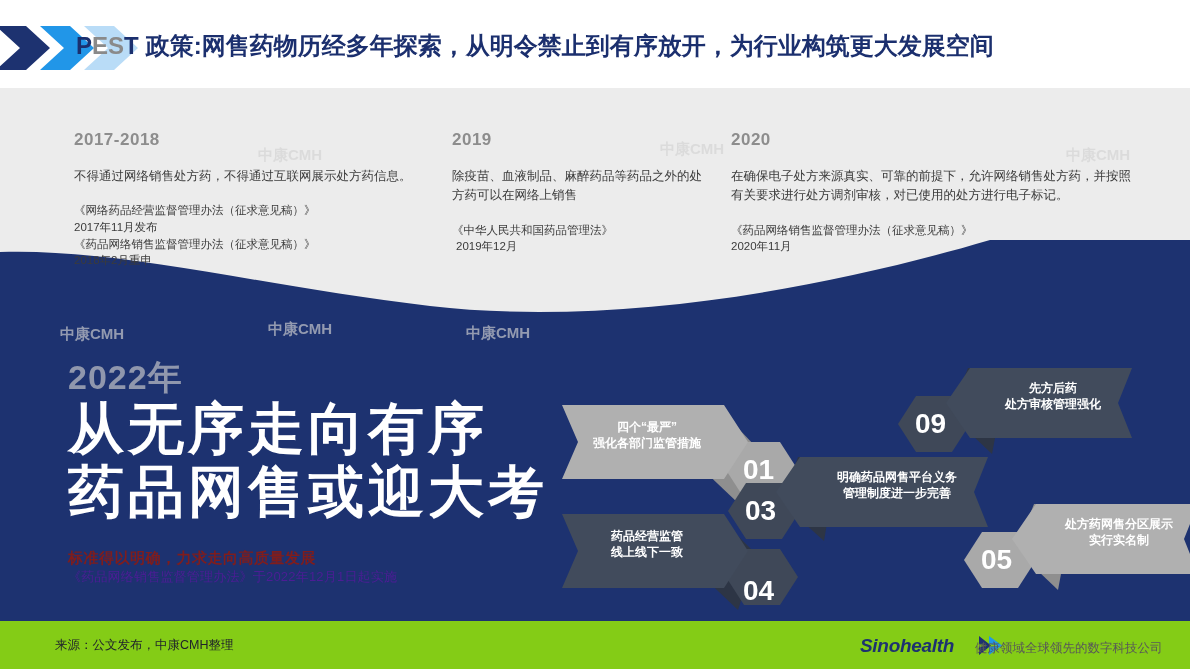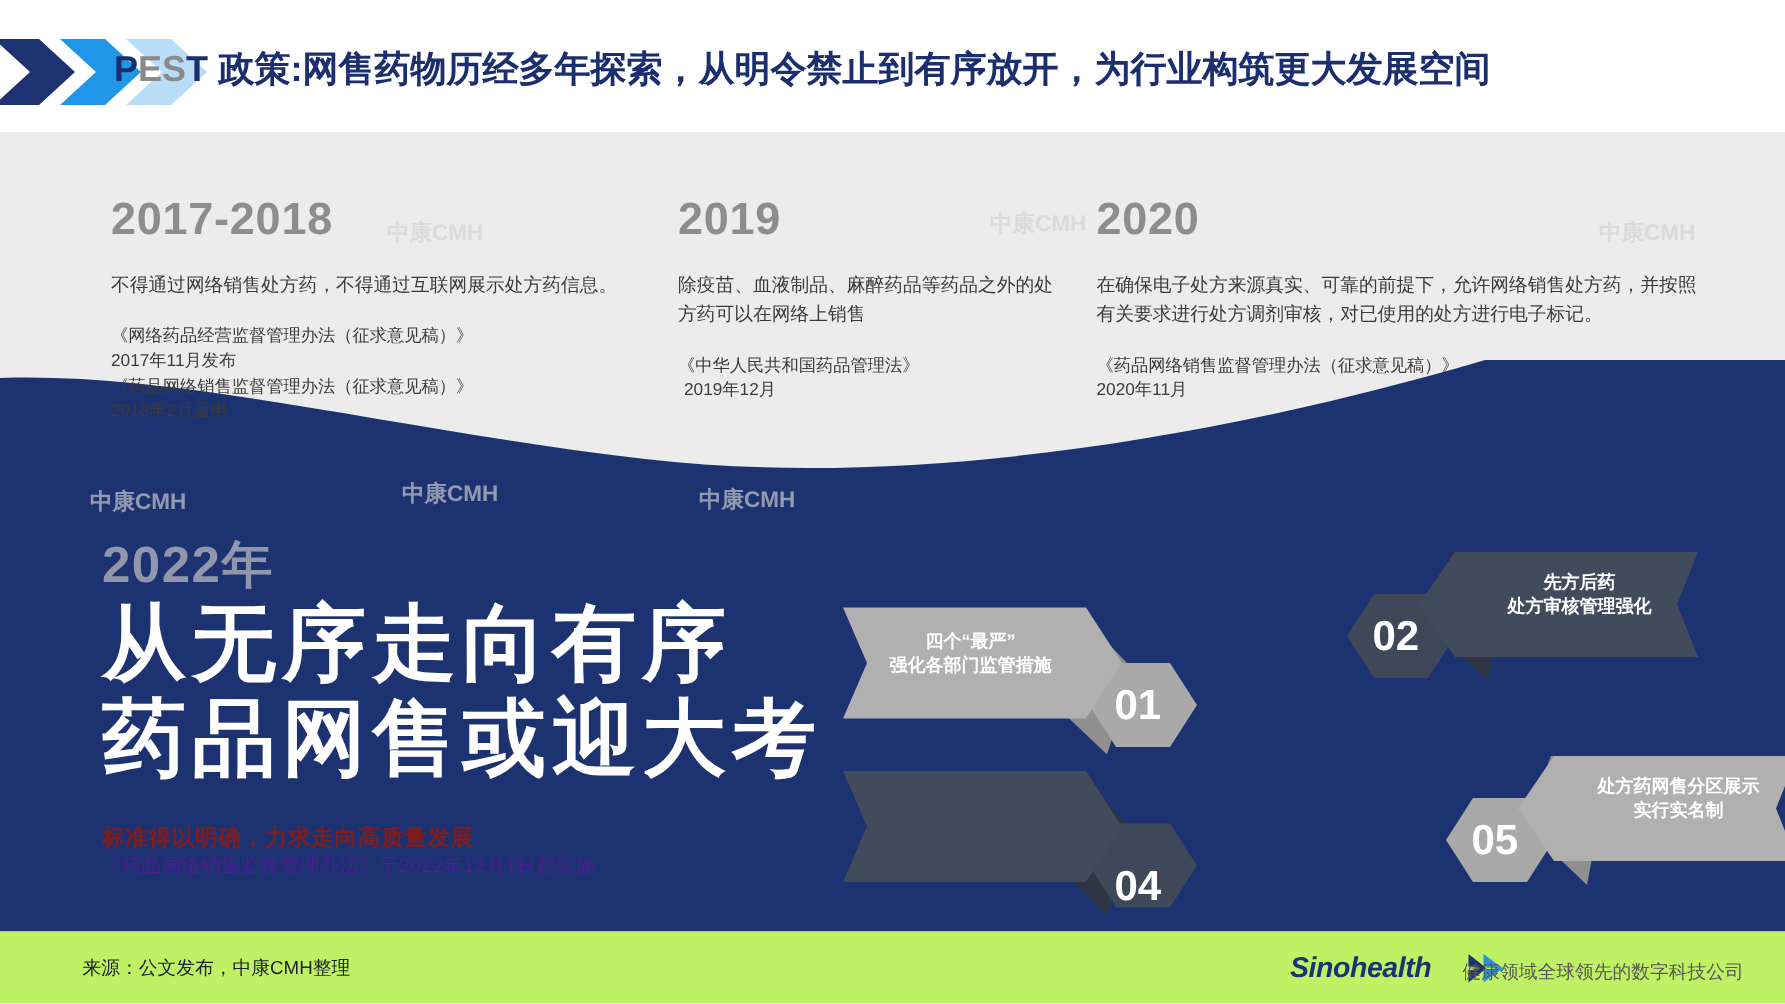--- a/index.html
+++ b/index.html
@@ -73,21 +73,21 @@
   .wm.dark{color:rgba(210,210,210,0.65);}
   .wm.onnavy{color:rgba(255,255,255,0.045);}
 
   
   .cols{position:absolute;left:0;top:130px;width:1190px;height:170px;z-index:4;}
   .col{position:absolute;top:0;}
   .col-0{left:74px;width:380px;}
   .col-1{left:452px;width:262px;}
   .col-2{left:731px;width:400px;}
   .yr{
-    font-size:30px;font-weight:bold;color:#8d8d8d;
+    font-size:17px;font-weight:bold;color:#8d8d8d;
     margin:0 0 17px 0;letter-spacing:0.5px;
   }
   .lead{
     font-size:12.5px;color:#3b3b3b;line-height:1.55;margin:0 0 16px 0;
   }
   .refs{
     font-size:11.5px;color:#3b3b3b;line-height:1.45;
   }
   .refs div{white-space:nowrap;}
 
@@ -121,21 +121,21 @@
   }
   .step-num{
     position:absolute;
     font-size:28px;font-weight:bold;color:#ffffff;
     line-height:1;letter-spacing:0px;
   }
 
   
   .footer{
     position:absolute;left:0;top:621px;width:1190px;height:48px;
-    background:#bef264;z-index:6;
+    background:#84cc16;z-index:6;
   }
   .footer-src{
     position:absolute;left:55px;top:16px;
     font-size:12.5px;color:#20232b;
   }
   .brand{
     position:absolute;left:860px;top:14px;
     display:flex;align-items:center;gap:23px;
   }
   .brand-name{
@@ -250,33 +250,52 @@
         <path d="M76,6 L116,6 L100,92 L58,52 Z" fill="#2d3545"></path>
 
         <path d="M24,34 L60,34 L78,62 L60,90 L24,90 L6,62 Z" fill="#3f4858"></path>
 
         <path d="M78,6 L240,6 L226,41 L240,76 L78,76 L54,41 Z" fill="#414b5c"></path>
       </svg>
       <div class="step-label" style="left:82px;top:18px;width:158px;">
         <div>先方后药</div>
         <div>处方审核管理强化</div>
       </div>
-      <div class="step-num" style="left:23px;top:48px;">02</div>
-    </div>
-
+      <div class="step-num" style="left:23px;top:48px;">09</div>
+    </div>
+
+    <div class="step" style="left:200px;top:105px;width:278px;height:110px;">
+      <svg width="278" height="110" viewBox="0 0 278 110">
+
+        <path d="M78,2 L118,2 L104,86 L62,48 Z" fill="#2d3545"></path>
+
+        <path d="M26,28 L62,28 L80,56 L62,84 L26,84 L8,56 Z" fill="#3f4858"></path>
+
+        <path d="M80,2 L268,2 L254,37 L268,72 L80,72 L56,37 Z" fill="#414b5c"></path>
+      </svg>
+      <div class="step-label" style="left:86px;top:14px;width:182px;">
+        <div>明确药品网售平台义务</div>
+        <div>管理制度进一步完善</div>
+      </div>
+      <div class="step-num" style="left:25px;top:42px;">03</div>
+    </div>
 
     <div class="step" style="left:28px;top:158px;width:250px;height:110px;">
       <svg width="250" height="110" viewBox="0 0 250 110">
 
         <path d="M168,6 L208,46 L190,102 L150,64 Z" fill="#2d3545"></path>
 
         <path d="M196,41 L232,41 L250,69 L232,97 L196,97 L178,69 Z" fill="#3f4858"></path>
 
         <path d="M14,6 L176,6 L200,43 L176,80 L14,80 L30,43 Z" fill="#414b5c"></path>
       </svg>
+      <div class="step-label" style="left:14px;top:20px;width:170px;">
+        <div>药品经营监管</div>
+        <div>线上线下一致</div>
+      </div>
       <div class="step-num" style="left:195px;top:69px;">04</div>
     </div>
 
     <div class="step" style="left:440px;top:150px;width:248px;height:110px;">
       <svg width="248" height="110" viewBox="0 0 248 110">
 
         <path d="M74,4 L114,4 L98,90 L56,50 Z" fill="#8f8f8f"></path>
 
         <path d="M22,32 L58,32 L76,60 L58,88 L22,88 L4,60 Z" fill="#a9a9a9"></path>
 

